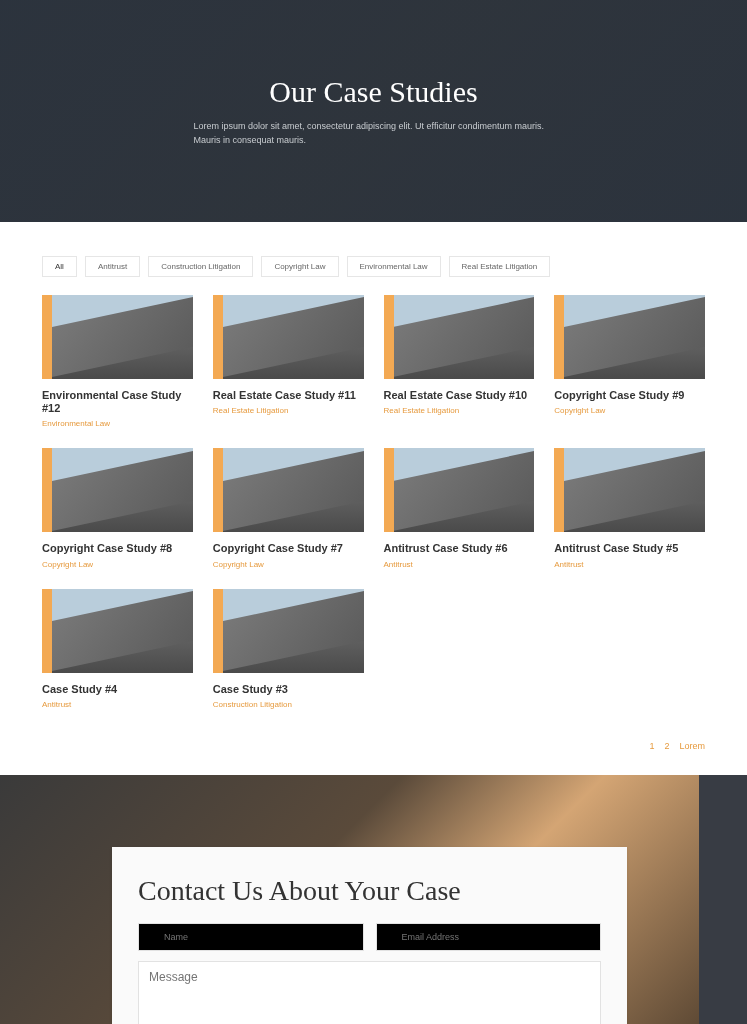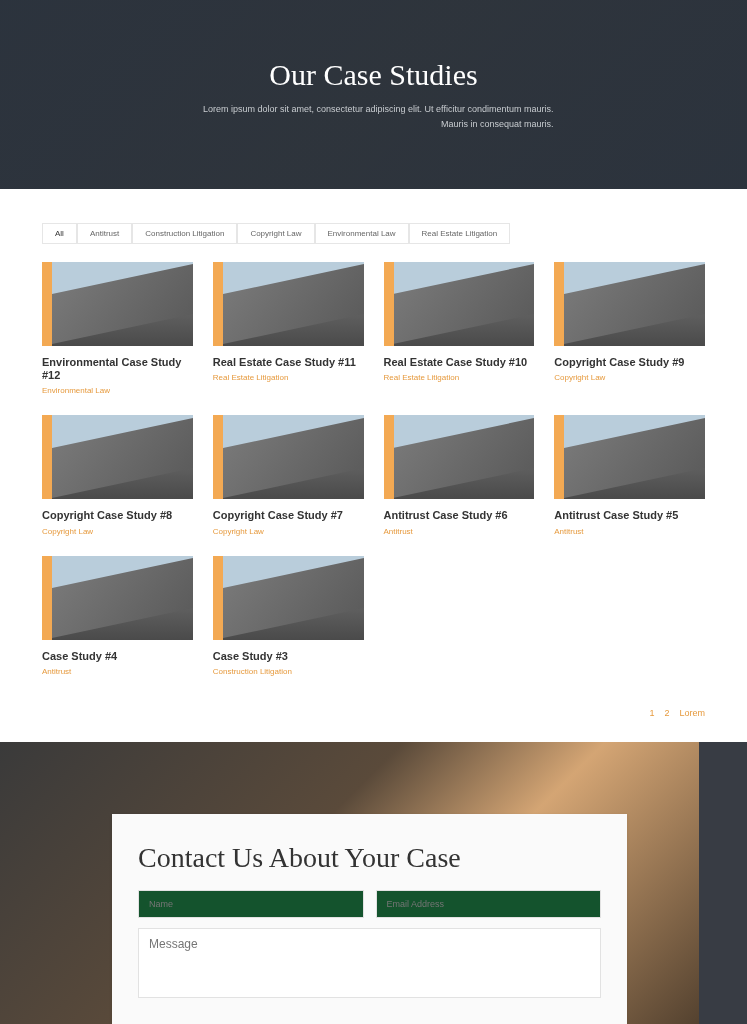--- a/index.html
+++ b/index.html
@@ -1,37 +1,37 @@
 <!DOCTYPE html>
 <html><head>
 <meta charset="utf-8">
 <style>
 * { margin: 0; padding: 0; box-sizing: border-box; }
 body { font-family: Arial, sans-serif; background: #fff; width: 747px; }
 
 
 .hero {
-  height: 189px;
+  height: 222px;
   background: linear-gradient(rgba(44,52,62,0.85), rgba(44,52,62,0.85)),
               linear-gradient(135deg, #2a2e38 0%, #3a3530 50%, #2a2e38 100%);
   display: flex;
   flex-direction: column;
   align-items: center;
   justify-content: center;
-  text-align: right;
+  text-align: left;
   color: #fff;
   padding: 20px;
 }
 .hero h1 { font-family: Georgia, 'Times New Roman', serif; font-weight: 400; font-size: 30px; margin-bottom: 10px; }
 .hero p { font-size: 9px; line-height: 1.6; color: #c8ccd0; max-width: 360px; }
 
 
 .filters {
   display: flex;
-  gap: 0;
+  gap: 8px;
   padding: 34px 42px 14px;
   text-align: center;
 }
 .filter-tab {
   font-size: 8px;
   padding: 5px 12px;
   border: 1px solid #e6e6e6;
   color: #666;
   cursor: pointer;
   background: #fff;
@@ -92,24 +92,24 @@
 .contact-card {
   background: #fafafa;
   margin: 0 72px 0 112px;
   padding: 28px 26px 24px;
   box-shadow: 0 1px 3px rgba(0,0,0,0.1);
 }
 .contact-card h2 { font-family: Georgia, serif; font-weight: 400; font-size: 28px; color: #333; margin-bottom: 16px; }
 .form-row { display: flex; gap: 12px; margin-bottom: 10px; }
 .form-row input {
   flex: 1;
-  padding: 8px 10px;
+  padding: 8px 25px;
   font-size: 9px;
   border: 1px solid #e2e2e2;
-  background: #14532d;
+  background: #000000;
   color: #999;
 }
 .form-row textarea {
   flex: 1;
   padding: 8px 10px;
   font-size: 12px;
   border: 1px solid #e2e2e2;
   background: #fff;
   color: #999;
   height: 70px;

